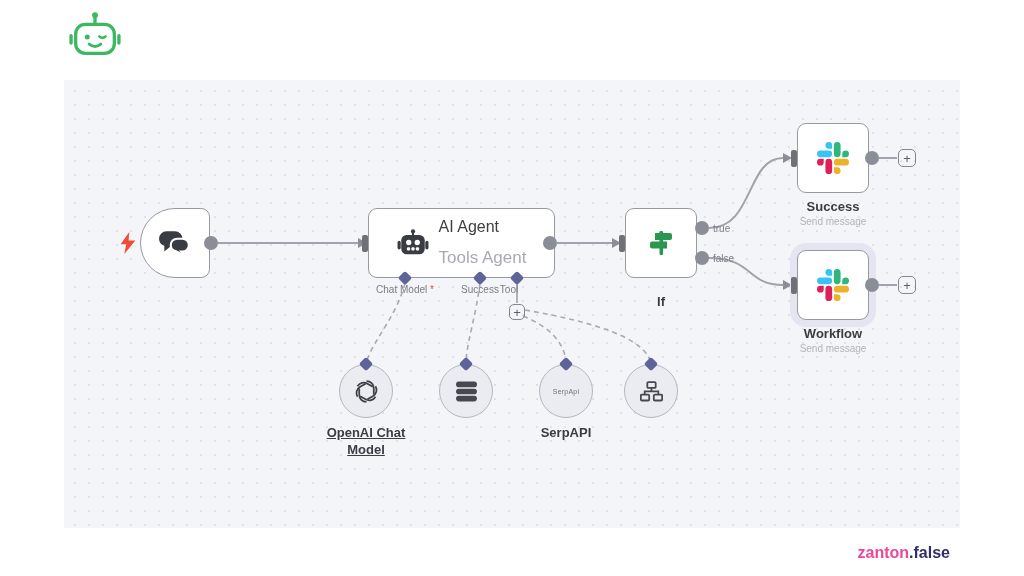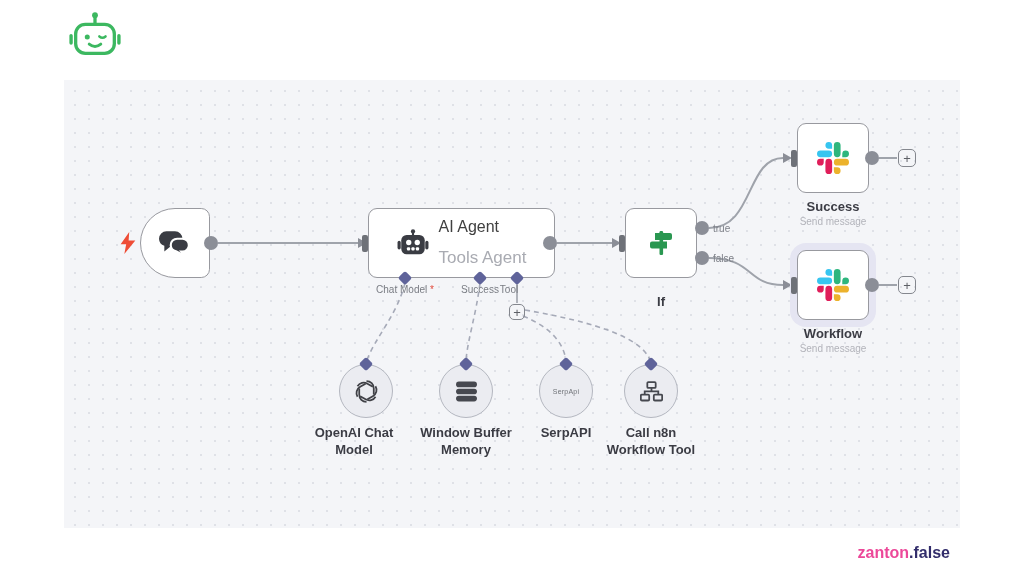--- a/index.html
+++ b/index.html
@@ -207,50 +207,48 @@
         <path d="M0,-10 C4,-10 7,-7 7,-3 L7,3" transform="rotate(0)"></path>
         <path d="M0,-10 C4,-10 7,-7 7,-3 L7,3" transform="rotate(60)"></path>
         <path d="M0,-10 C4,-10 7,-7 7,-3 L7,3" transform="rotate(120)"></path>
         <path d="M0,-10 C4,-10 7,-7 7,-3 L7,3" transform="rotate(180)"></path>
         <path d="M0,-10 C4,-10 7,-7 7,-3 L7,3" transform="rotate(240)"></path>
         <path d="M0,-10 C4,-10 7,-7 7,-3 L7,3" transform="rotate(300)"></path>
       </g>
     </svg>
   </div>
   <div class="diamond" style="left:297px;top:279px;"></div>
-  <div class="sub-label" style="left:290px;top:345px;width:110px;">OpenAI Chat Model</div>
+  <div class="sub-label" style="left:302px;top:345px;width:110px;text-decoration:underline;">OpenAI Chat Model</div>
 
   <div class="subnode" style="left:375px;top:284px;">
     <svg width="23" height="21" viewBox="0 0 22 20">
       <g fill="#46484f">
         <rect x="1" y="0.5" width="20" height="5.4" rx="2.7"></rect>
         <rect x="1" y="7.3" width="20" height="5.4" rx="2.7"></rect>
         <rect x="1" y="14.1" width="20" height="5.4" rx="2.7"></rect>
       </g>
     </svg>
   </div>
   <div class="diamond" style="left:397px;top:279px;"></div>
-  <div class="sub-label" style="left:402px;top:345px;width:120px;">Window Buffer Memory</div>
 
   <div class="subnode" style="left:475px;top:284px;">
     <span class="mini-text">SerpApi</span>
   </div>
   <div class="diamond" style="left:497px;top:279px;"></div>
   <div class="sub-label" style="left:502px;top:345px;width:90px;">SerpAPI</div>
 
   <div class="subnode" style="left:560px;top:284px;">
     <svg width="23" height="21" viewBox="0 0 22 20">
       <g stroke="#46484f" stroke-width="1.7" fill="none">
         <rect x="7" y="1" width="8" height="5.6" rx="1"></rect>
         <path d="M11,6.6 V9.8 M4.5,13 V9.8 H17.5 V13"></path>
         <rect x="0.8" y="13" width="8" height="5.6" rx="1"></rect>
         <rect x="13.2" y="13" width="8" height="5.6" rx="1"></rect>
       </g>
     </svg>
   </div>
   <div class="diamond" style="left:582px;top:279px;"></div>
-  <div class="sub-label" style="left:587px;top:345px;width:110px;">Call n8n Workflow Tool</div>
 
 </div>
 
 <div class="watermark">
   <span class="b1">zanton</span><span class="b2">.false</span>
 </div>
 
 </body></html>

